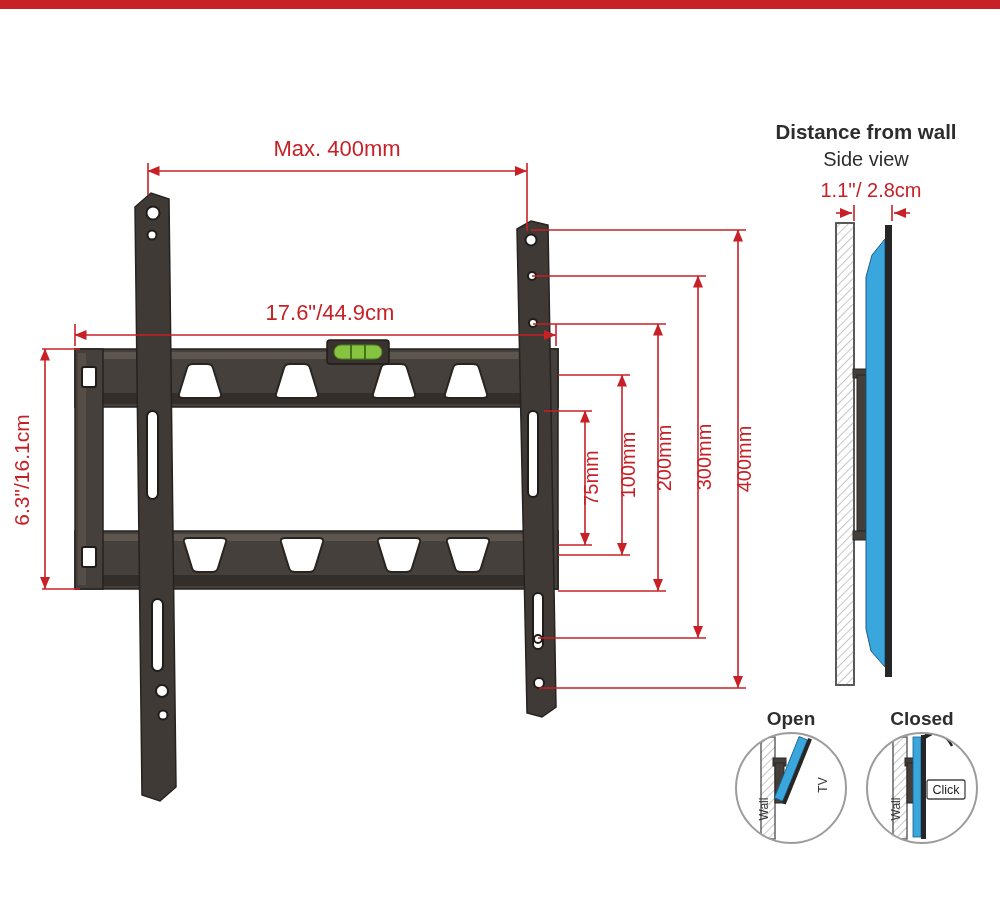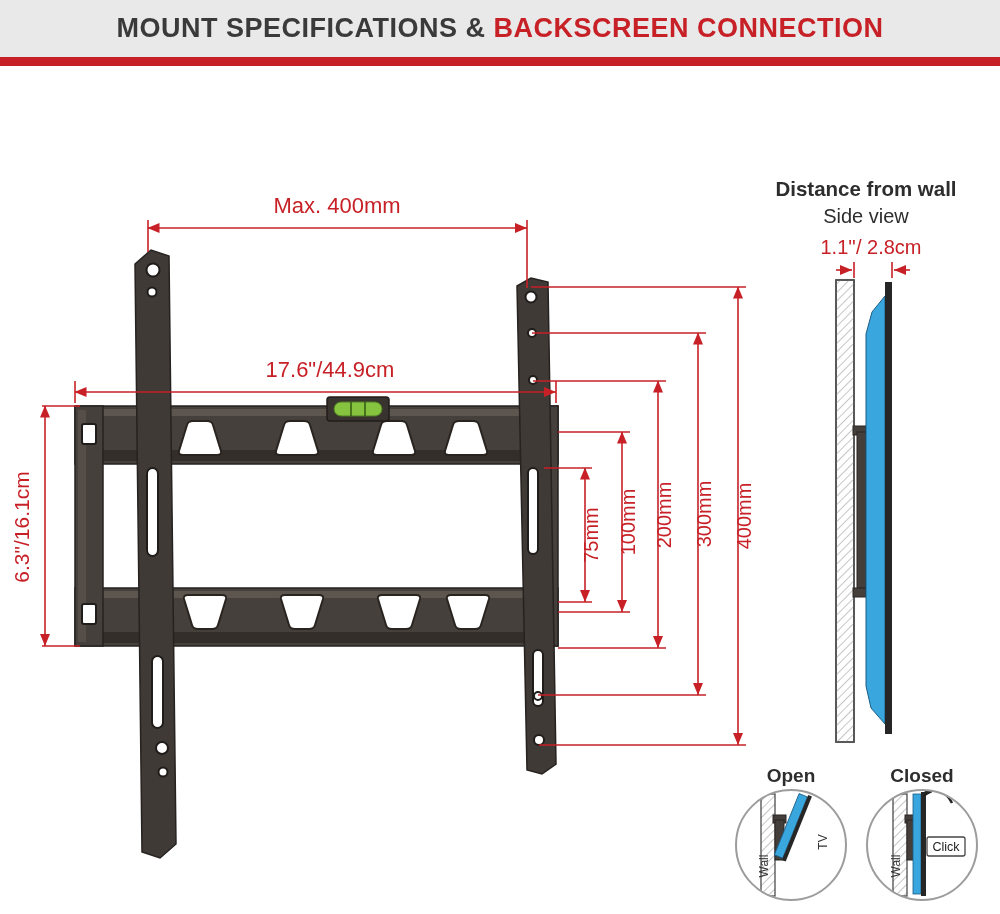--- a/index.html
+++ b/index.html
@@ -14,23 +14,20 @@
   .dimtxt{fill:#c72127;}
   .blk{fill:#2d2d2d;}
   .outl{stroke:#262220;stroke-width:1.5;}
   .hole{fill:#ffffff;stroke:#201c1a;stroke-width:2;}
 </style>
 </head>
 <body>
 
 <div id="page">
 
-  <div id="hdr">
-    <div class="t"><span>MOUNT SPECIFICATIONS &amp; </span><span class="red">BACKSCREEN CONNECTION</span></div>
-  </div>
   <div id="bar"></div>
 
   <svg width="1000" height="848" viewBox="0 66 1000 848">
     <defs>
       <marker id="aE" markerWidth="13" markerHeight="10" refX="12" refY="5" orient="auto" markerUnits="userSpaceOnUse">
         <path d="M0,0 L12,5 L0,10 Z" fill="#c72127"></path>
       </marker>
       <marker id="aS" markerWidth="13" markerHeight="10" refX="0.5" refY="5" orient="auto" markerUnits="userSpaceOnUse">
         <path d="M12,0 L0,5 L12,10 Z" fill="#c72127"></path>
       </marker>

